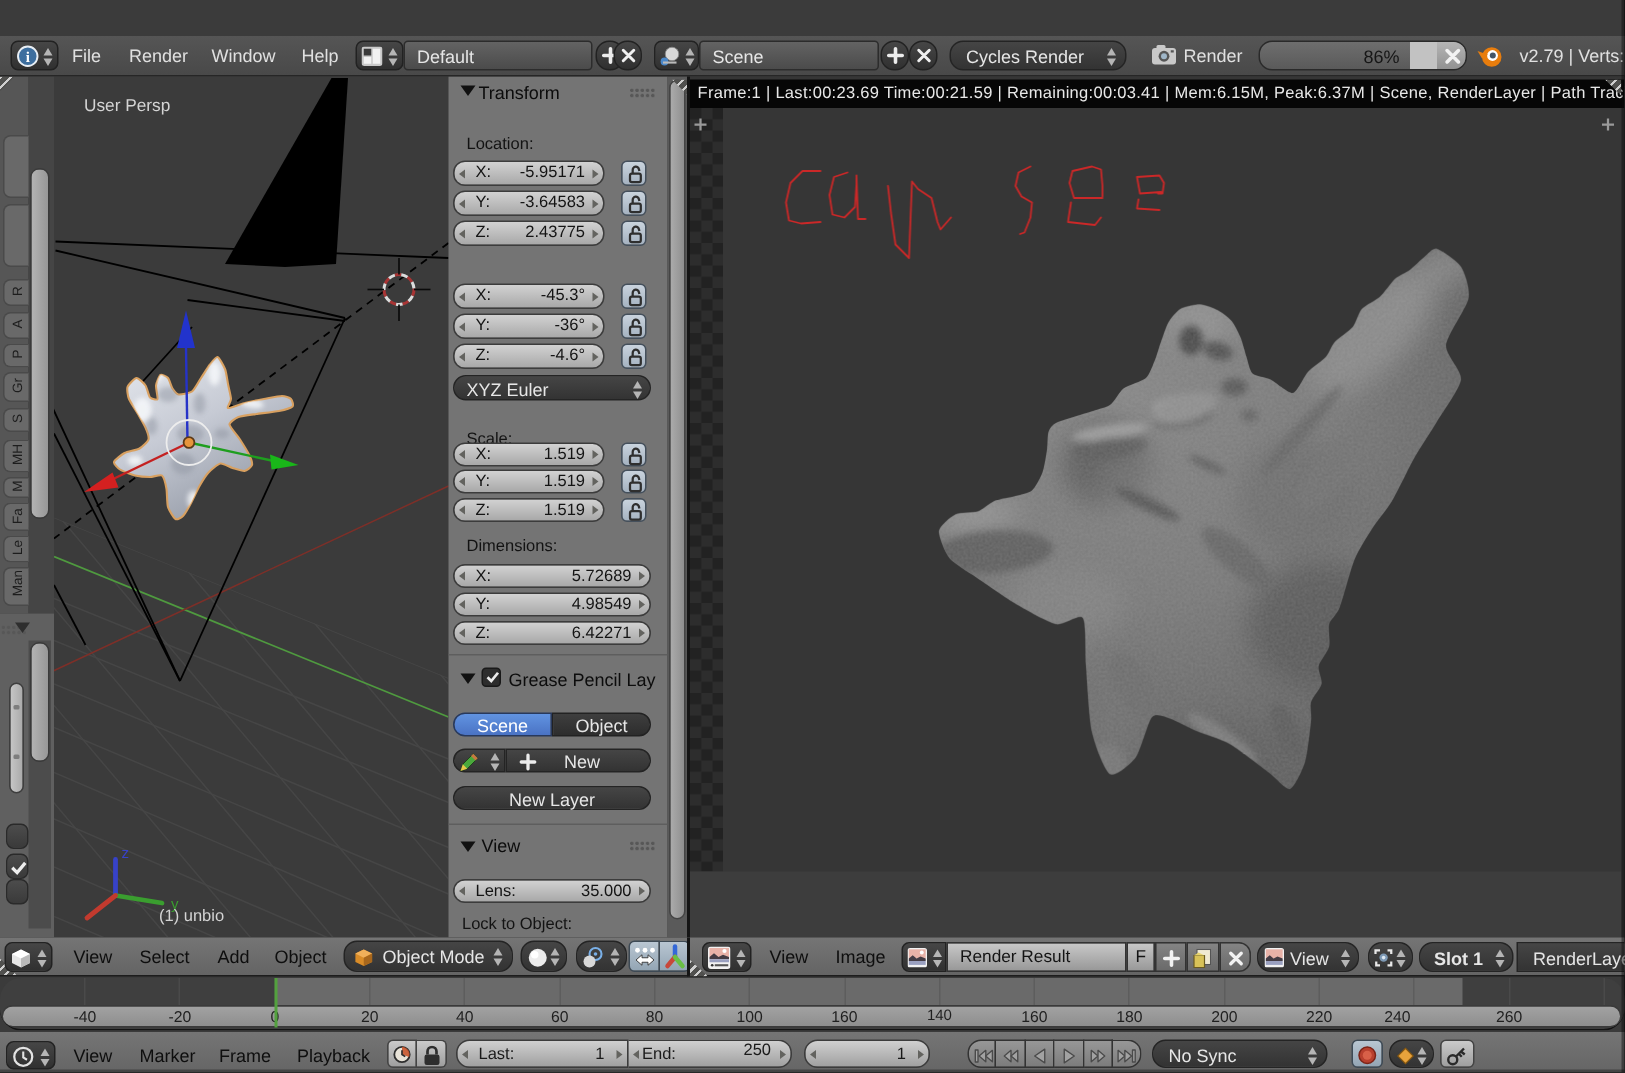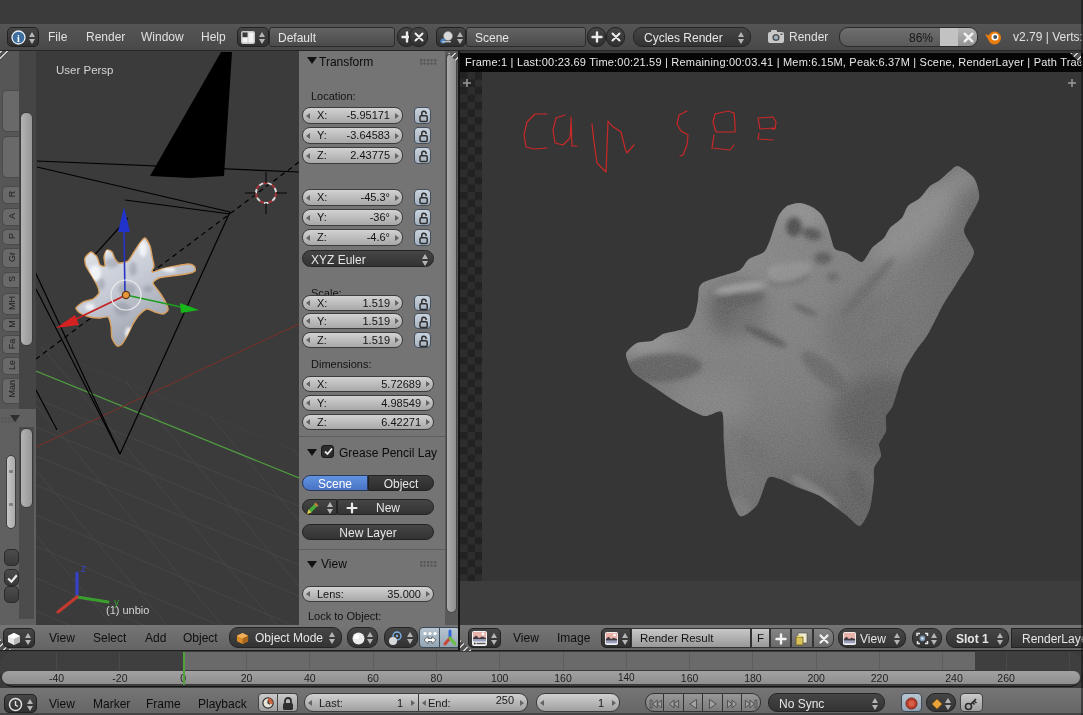--- a/index.html
+++ b/index.html
@@ -724,21 +724,21 @@
       <div class="abs" style="left:289.8px;top:20px;width:40px;text-align:center;font-size:10.5px;color:#1f1f1f;">40</div>
       <div class="abs" style="left:353.1px;top:20px;width:40px;text-align:center;font-size:10.5px;color:#1f1f1f;">60</div>
       <div class="abs" style="left:416.4px;top:20px;width:40px;text-align:center;font-size:10.5px;color:#1f1f1f;">80</div>
       <div class="abs" style="left:479.7px;top:20px;width:40px;text-align:center;font-size:10.5px;color:#1f1f1f;">100</div>
       <div class="abs" style="left:543px;top:20px;width:40px;text-align:center;font-size:10.5px;color:#1f1f1f;">160</div>
       <div class="abs" style="left:606.3px;top:20px;width:40px;text-align:center;font-size:10px;color:#1f1f1f;">140</div>
       <div class="abs" style="left:669.6px;top:20px;width:40px;text-align:center;font-size:10.5px;color:#1f1f1f;">160</div>
       <div class="abs" style="left:732.9px;top:20px;width:40px;text-align:center;font-size:10.5px;color:#1f1f1f;">180</div>
       <div class="abs" style="left:796.1999999999999px;top:20px;width:40px;text-align:center;font-size:10.5px;color:#1f1f1f;">200</div>
       <div class="abs" style="left:859.5px;top:20px;width:40px;text-align:center;font-size:10.5px;color:#1f1f1f;">220</div>
-      <div class="abs" style="left:922.8px;top:20px;width:40px;text-align:right;font-size:10.5px;color:#1f1f1f;">240</div>
+      <div class="abs" style="left:922.8px;top:20px;width:40px;text-align:left;font-size:10.5px;color:#1f1f1f;">240</div>
       <div class="abs" style="left:986.1px;top:20px;width:40px;text-align:center;font-size:10.5px;color:#1f1f1f;">260</div>
       <div class="abs" style="left:183px;top:0;width:2px;height:33px;background:#53a13e;"></div>
     </div>
 
   <div class="abs" id="tlhdr">
     <div class="abs hdrbtn" style="left:4px;top:6px;width:33px;height:19px;">
       <svg class="abs" style="left:3px;top:2px" width="15" height="15" viewBox="0 0 15 15">
           <circle cx="7.5" cy="7.5" r="6" fill="none" stroke="#e2e2e2" stroke-width="1.5"></circle>
           <path d="M7.5,4 V8 L10,9.5" stroke="#e2e2e2" stroke-width="1.4" fill="none"></path>
         </svg>

